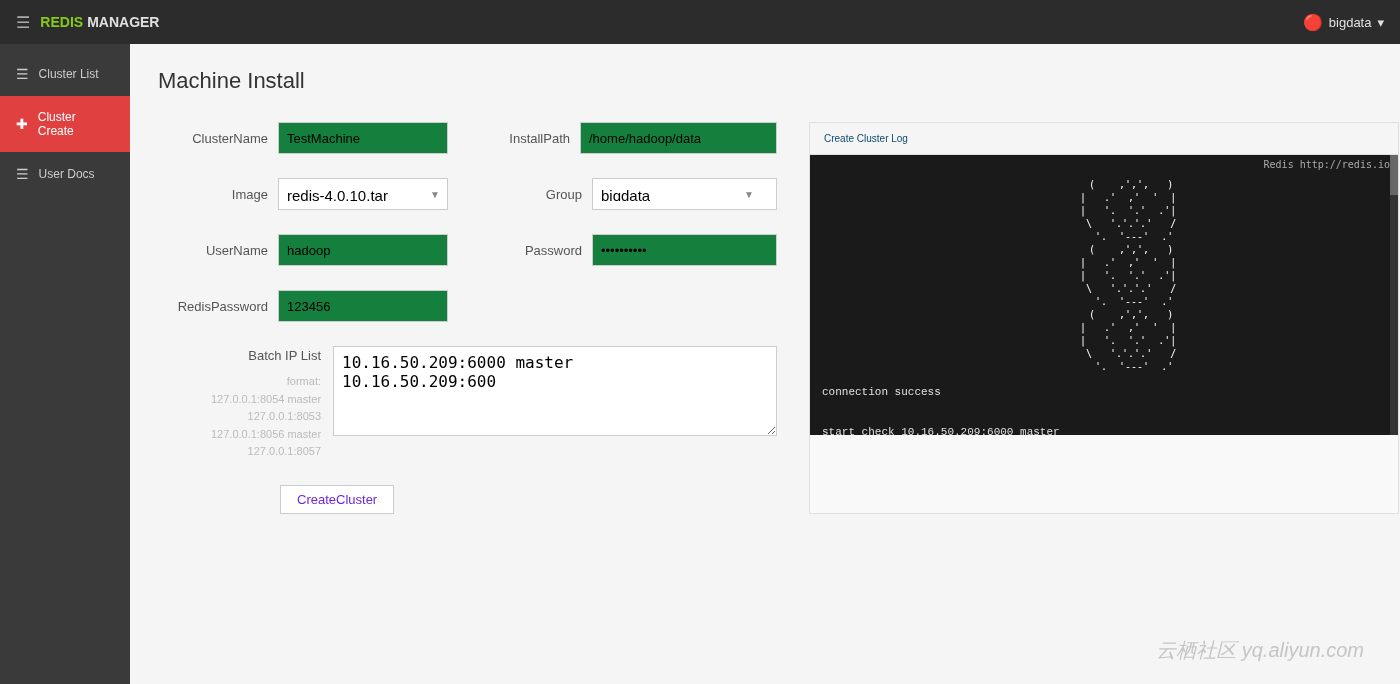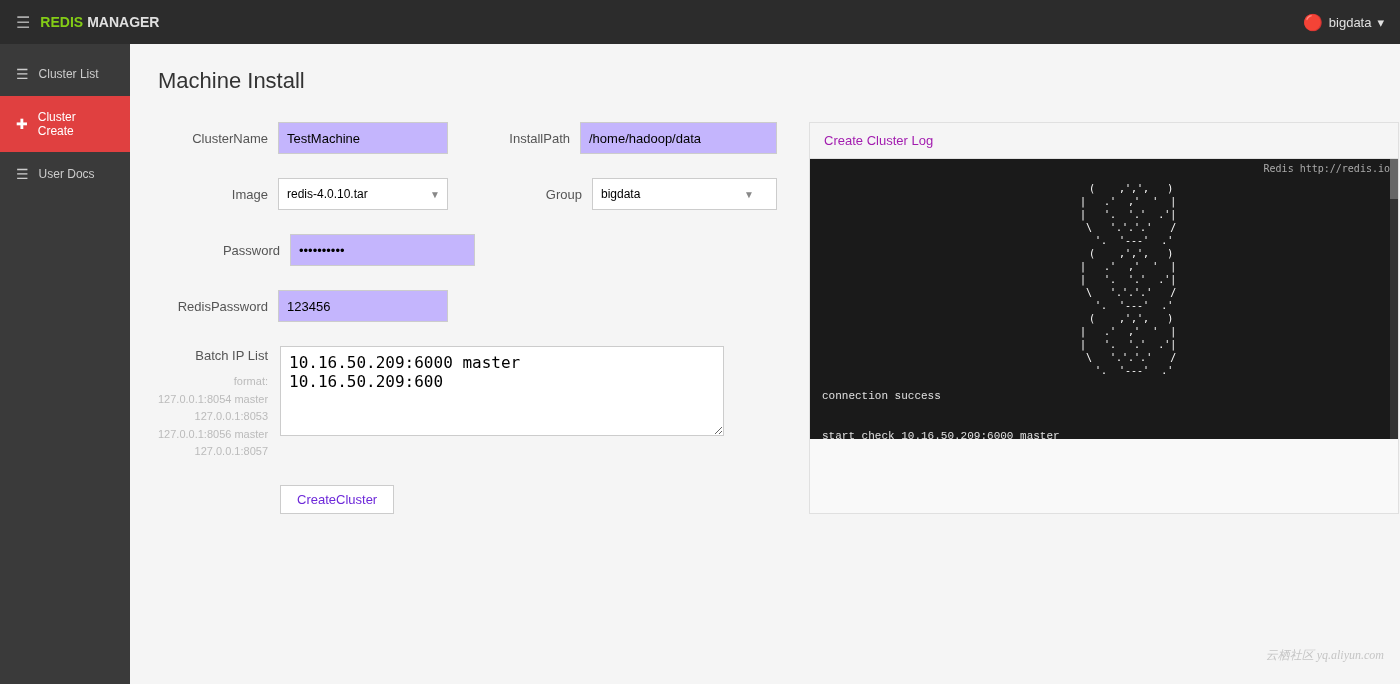--- a/index.html
+++ b/index.html
@@ -83,52 +83,52 @@
       text-align: right;
       color: #555;
       font-size: 13px;
       flex-shrink: 0;
     }
     .form-input {
       width: 170px;
       height: 32px;
       padding: 4px 8px;
       border: 1px solid #ccc;
-      background: #c4b5fd;
+      background: #15803d;
       font-size: 13px;
       outline: none;
     }
     .form-select-wrap {
       position: relative;
       width: 170px;
     }
     .form-select {
       width: 100%;
       height: 32px;
       padding: 8px 8px;
       border: 1px solid #ccc;
       background: #fff;
-      font-size: 12px;
+      font-size: 15px;
       appearance: none;
       cursor: pointer;
       outline: none;
     }
     .select-arrow {
       position: absolute;
       right: 8px;
       top: 50%;
       transform: translateY(-50%);
       pointer-events: none;
       color: #888;
       font-size: 10px;
     }
 
     
     .batch-section { margin-bottom: 24px; }
-    .batch-row { display: flex; gap: 12px; align-items: flex-start; }
+    .batch-row { display: flex; gap: 12px; align-items: flex-start; justify-content: flex-end; }
     .batch-format {
       color: #bbb;
       font-size: 11px;
       line-height: 1.6;
       width: 110px;
       text-align: right;
       padding-top: 4px;
     }
     .batch-textarea {
       width: 444px;
@@ -153,22 +153,22 @@
 
     
     .log-panel {
       width: 590px;
       flex-shrink: 0;
       background: #f9f9f9;
       border: 1px solid #e0e0e0;
     }
     .log-header {
       padding: 10px 14px;
-      font-size: 13px;
-      color: #a21caf;
+      font-size: 10px;
+      color: #0c4a6e;
       background: #f5f5f5;
       border-bottom: 1px solid #e0e0e0;
     }
     .log-body {
       background: #1a1a1a;
       height: 280px;
       overflow-y: auto;
       padding: 10px 12px;
       font-family: monospace;
       font-size: 11px;
@@ -197,26 +197,25 @@
       height: 40px;
       background: #666;
       position: absolute;
       top: 0;
     }
 
     
     .watermark {
       position: fixed;
       bottom: 20px;
-      right: 16px;
+      right: 36px;
       color: rgba(150,150,150,0.5);
-      font-size: 12px;
+      font-size: 20px;
       pointer-events: none;
       font-style: italic;
-      font-family: Liberation Serif, serif;
     }
   </style>
 </head>
 <body>
 
 <div class="topnav">
   <div class="topnav-left">
     <span class="hamburger">☰</span>
     <div class="brand">
       <span class="brand-redis">REDIS</span>
@@ -279,20 +278,24 @@
             <label class="form-label">Group</label>
             <div class="form-select-wrap">
               <select class="form-select" style="width:185px;"><option>bigdata</option><option>default</option></select>
               <span class="select-arrow">▼</span>
             </div>
           </div>
         </div>
 
         
         <div class="form-row">
+          <div class="form-group">
+            <label class="form-label">UserName</label>
+            <input class="form-input" type="text" value="hadoop" style="">
+          </div>
           <div class="form-group" style="margin-left:12px;">
             <label class="form-label">Password</label>
             <input class="form-input" type="password" style="width: 185px;" value="1234567890">
           </div>
         </div>
 
         
         <div class="form-row">
           <div class="form-group">
             <label class="form-label">RedisPassword</label>

